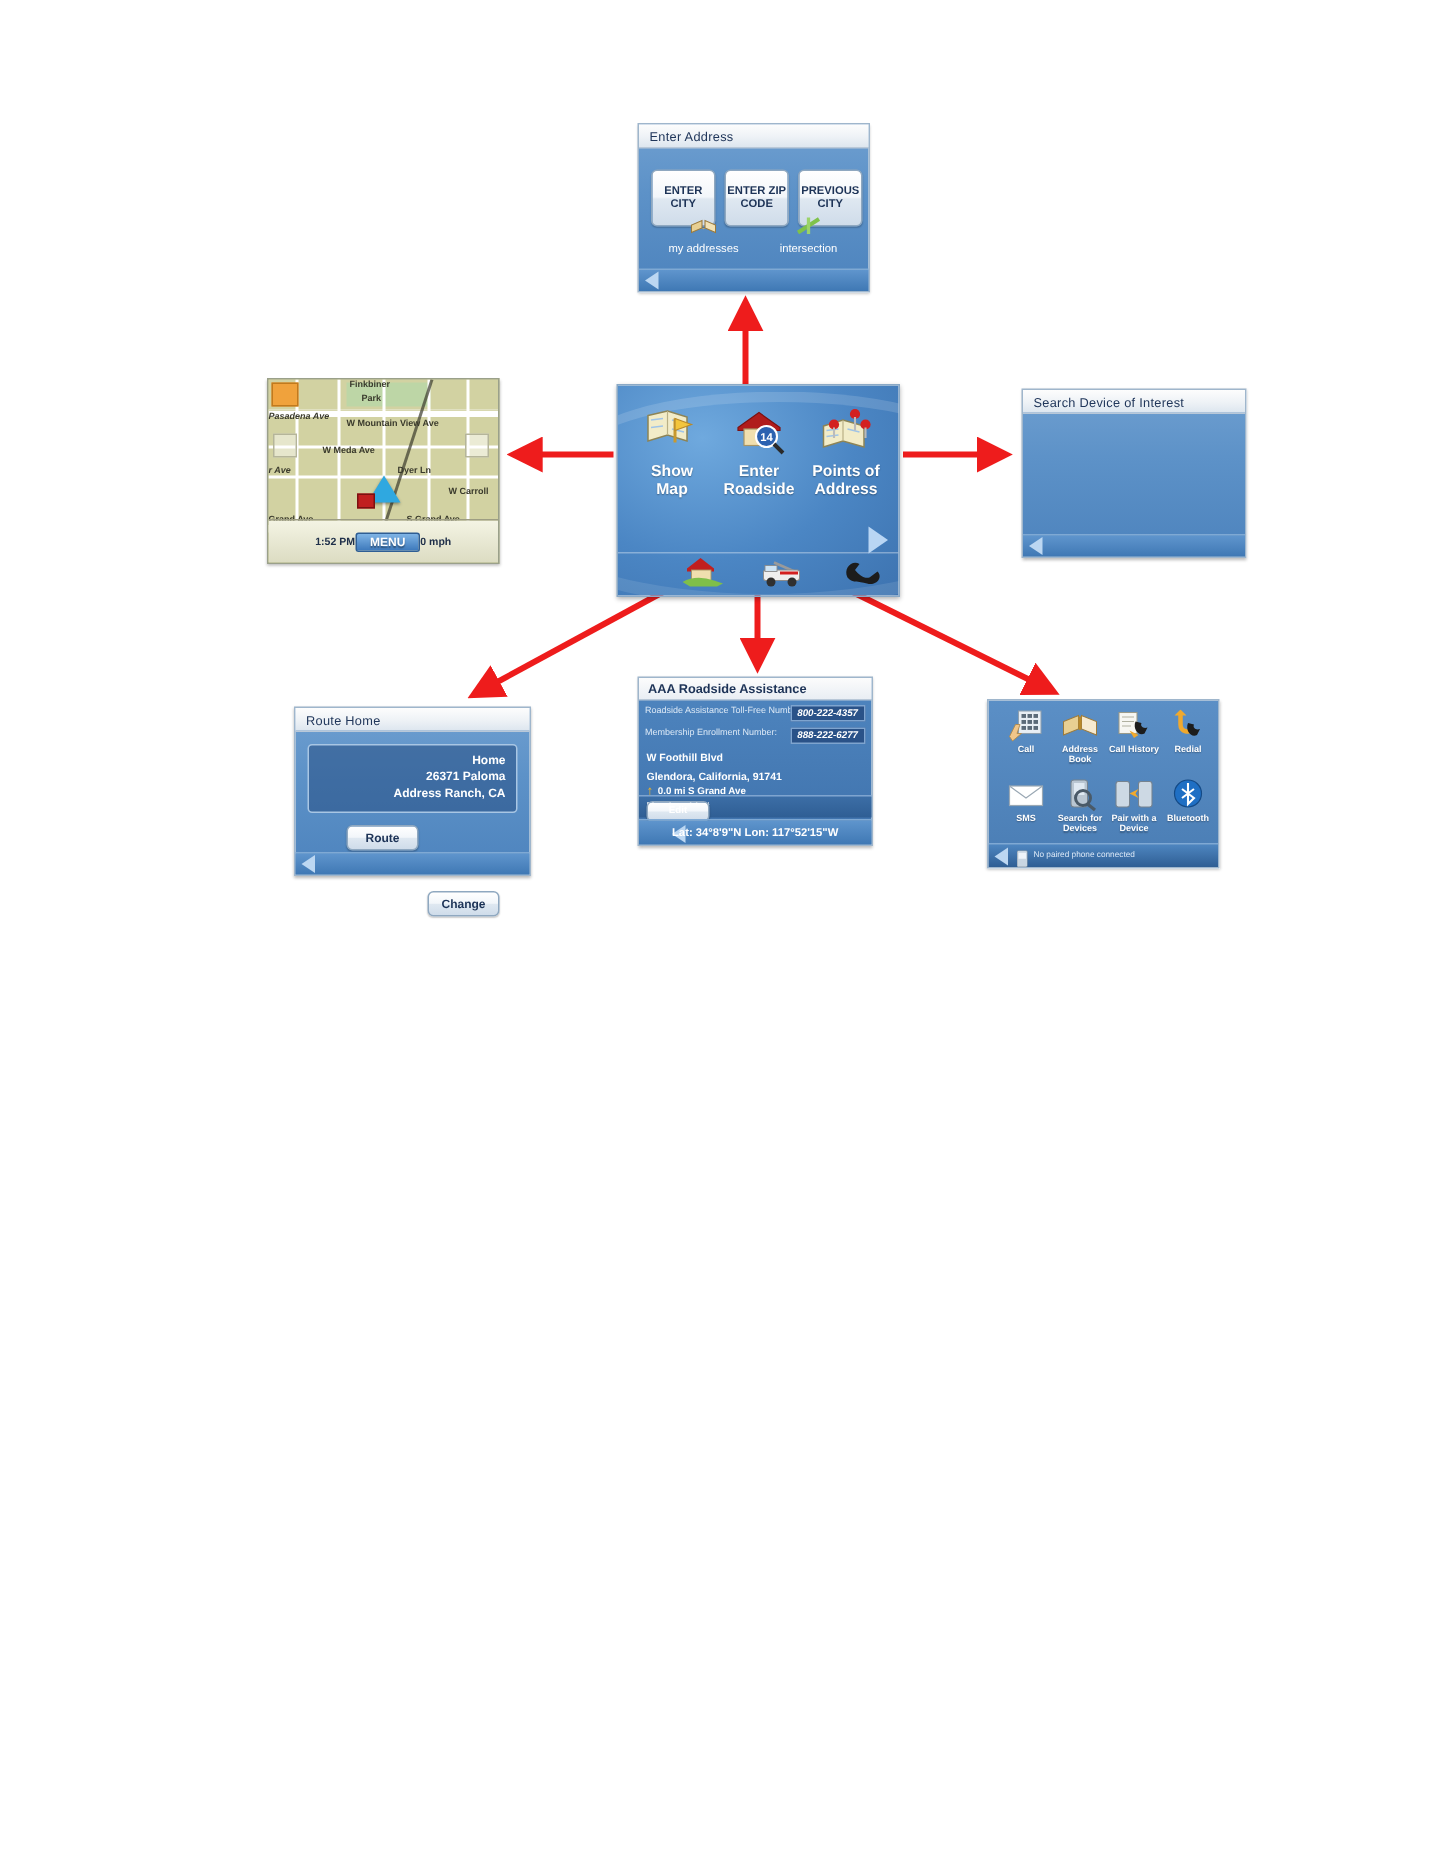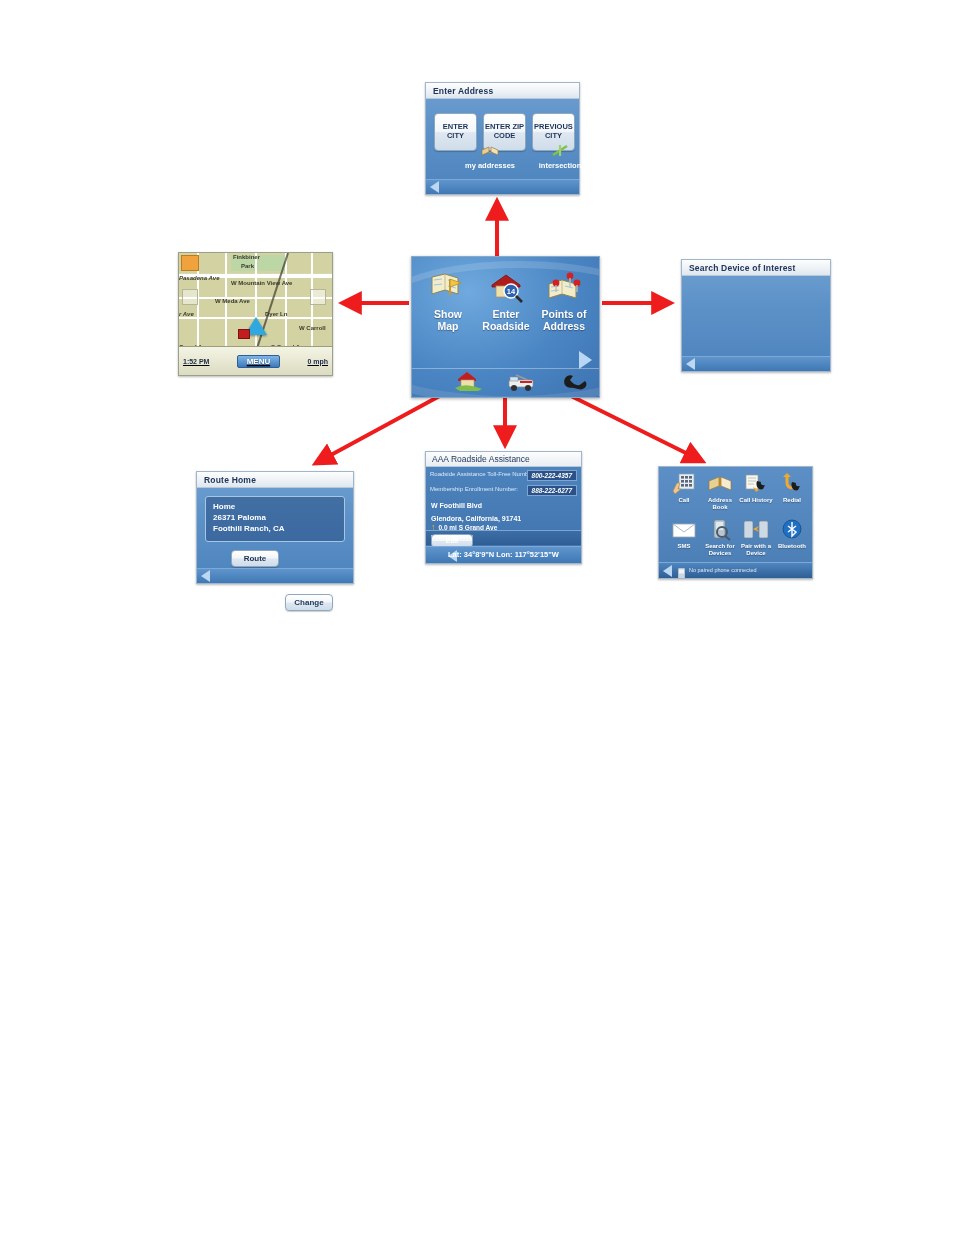--- a/index.html
+++ b/index.html
@@ -5,41 +5,41 @@
 <style>
   html,body{margin:0;padding:0;background:#ffffff;}
   body{width:954px;height:1235px;position:relative;font-family:"Liberation Sans",sans-serif;overflow:hidden;}
 
   .screen{position:absolute;box-sizing:border-box;}
 
   
   .pnd{background:linear-gradient(180deg,#6f9fd0 0%,#5d92c8 40%,#4d83bd 100%);
        border:1px solid #9fb6cc;box-shadow:0 1px 2px rgba(0,0,0,.28);}
   .pnd-title{background:linear-gradient(180deg,#fdfdfd 0%,#eef2f6 55%,#dde6ef 100%);
-       color:#20365a;font-size:8.5px;font-weight:bold;padding:3px 6px 2px 7px;
+       color:#20365a;font-size:8.5px;font-weight:normal;padding:3px 6px 2px 7px;
        letter-spacing:.2px;border-bottom:1px solid #b9c8d8;}
   .pnd-body{position:relative;width:100%;}
   .pnd-foot{position:absolute;left:0;bottom:0;width:100%;height:14px;
        background:linear-gradient(180deg,#5f95cd 0%,#3f78b4 100%);
        border-top:1px solid #7fa9d4;}
   .backarrow{position:absolute;left:4px;bottom:1px;width:0;height:0;
        border-top:6px solid transparent;border-bottom:6px solid transparent;
        border-right:9px solid #bcd7f2;}
 
   .btn3d{background:linear-gradient(180deg,#ffffff 0%,#f2f6fa 48%,#dfe8f1 52%,#cfdcea 100%);
        border:1px solid #8fa8c0;border-radius:4px;color:#1d3357;font-weight:bold;
        text-align:center;display:flex;align-items:center;justify-content:center;
        box-shadow:0 1px 1px rgba(0,0,0,.2);line-height:1.15;}
 
   
   #enter-address{left:425px;top:82px;width:155px;height:113px;}
   #enter-address .pnd-body{height:95px;}
   .ea-btn{position:absolute;width:41px;height:36px;top:14px;font-size:7.5px;}
-  .ea-sub{position:absolute;top:62px;font-size:7.5px;color:#ffffff;font-weight:bold;
-       text-align:center;width:66px;margin-left:21px;}
+  .ea-sub{position:absolute;top:62px;font-size:7.5px;color:#ffffff;font-weight:normal;
+       text-align:center;width:66px;}
   .ea-ico{position:absolute;top:-18px;left:50%;transform:translateX(-50%);
        width:20px;height:16px;}
 
   
   #main-menu{left:411px;top:256px;width:189px;height:142px;
        background:radial-gradient(ellipse at 30% 25%,#6fa9de 0%,#4b86c4 55%,#3d73b0 100%);
        border:1px solid #8aa9c6;box-shadow:0 1px 3px rgba(0,0,0,.3);overflow:hidden;}
   #main-menu .swoosh{position:absolute;left:-30px;top:4px;width:260px;height:70px;
        border:7px solid rgba(255,255,255,.14);border-radius:50%;border-bottom-color:transparent;}
   #main-menu .swoosh2{position:absolute;left:-60px;top:40px;width:300px;height:90px;
@@ -58,51 +58,51 @@
   #map-screen{left:178px;top:252px;width:155px;height:124px;background:#cfcf9e;
        border:1px solid #9aa08a;box-shadow:0 1px 2px rgba(0,0,0,.28);overflow:hidden;}
   .map-bg{position:absolute;inset:0;background:#d2d2a2;}
   .road{position:absolute;background:#ffffff;}
   .road-maj{position:absolute;background:#ffffff;border-top:1px solid #d8d8b0;}
   .park{position:absolute;background:#bdd6a6;}
   .mlabel{position:absolute;font-size:6px;color:#3a3a2c;font-weight:bold;white-space:nowrap;}
   .mlabel.it{font-style:italic;}
   .map-bar{position:absolute;left:0;bottom:0;width:100%;height:17px;
        background:linear-gradient(180deg,#f4f4e4 0%,#dcdcc2 100%);border-top:1px solid #9d9d82;
-       display:flex;align-items:center;justify-content:space-between;padding:14px 4px;box-sizing:border-box;text-decoration:underline;}
+       display:flex;align-items:center;justify-content:center;padding:14px 4px;box-sizing:border-box;}
   .map-time{font-size:7px;color:#20304a;font-weight:bold;}
   .map-menu-btn{background:linear-gradient(180deg,#7fb4e6 0%,#3d79bb 100%);
        color:#fff;font-size:8px;font-weight:bold;padding:1px 9px;border:1px solid #2f5e94;
        border-radius:2px;text-shadow:0 1px 1px rgba(0,0,0,.4);}
   .map-speed{font-size:7px;color:#20304a;font-weight:bold;}
   .car-arrow{position:absolute;left:50%;top:60%;transform:translate(-50%,-50%);
        width:0;height:0;border-left:11px solid transparent;border-right:11px solid transparent;
        border-bottom:18px solid #2fa8e0;filter:drop-shadow(0 1px 1px rgba(0,0,0,.4));}
 
   
   #poi-screen{left:681px;top:259px;width:150px;height:113px;}
   #poi-screen .pnd-body{height:95px;}
   .poi-btn{position:absolute;top:22px;width:56px;height:30px;font-size:8px;
        text-align:left;justify-content:flex-start;padding-left:5px;}
 
   
   #route-home{left:196px;top:471px;width:158px;height:113px;}
   #route-home .pnd-body{height:95px;}
   .rh-panel{position:absolute;left:8px;top:8px;width:140px;height:46px;
        background:rgba(38,78,132,.55);border:1px solid #a8c6e4;border-radius:3px;
-       padding:5px 7px;box-sizing:border-box;}
+       padding:5px 7px;box-sizing:border-box;text-align:right;}
   .rh-line{color:#ffffff;font-size:8px;font-weight:bold;line-height:1.35;}
   .rh-btn{position:absolute;top:62px;width:46px;height:15px;font-size:8px;}
 
   
   #aaa-screen{left:425px;top:451px;width:157px;height:113px;
        background:linear-gradient(180deg,#4f86c0 0%,#3f72ac 100%);
        border:1px solid #9fb6cc;box-shadow:0 1px 2px rgba(0,0,0,.28);}
   .aaa-title{background:linear-gradient(180deg,#fcfcfc 0%,#e9eef4 100%);color:#1d3357;
-       font-size:8.5px;font-weight:normal;padding:2px 6px;border-bottom:1px solid #b9c8d8;}
+       font-size:8.5px;font-weight:bold;padding:2px 6px;border-bottom:1px solid #b9c8d8;}
   .aaa-row{position:relative;margin:3px 4px 0 4px;height:12px;}
   .aaa-lbl{position:absolute;left:0;top:1px;font-size:6px;color:#dbe8f6;}
   .aaa-val{position:absolute;right:0;top:0;background:#2a5288;border:1px solid #7ea4cf;
        color:#ffffff;font-size:6.5px;font-weight:bold;font-style:italic;padding:1px 4px;}
   .aaa-addr{margin:4px 0 0 5px;color:#ffffff;font-size:7px;font-weight:bold;line-height:1.3;}
   .aaa-dist{margin-left:5px;color:#ffffff;font-size:6.5px;font-weight:bold;line-height:1.45;
        display:flex;align-items:center;}
   .aaa-ar{color:#f2b323;margin-right:3px;font-size:9px;line-height:1;}
   .aaa-mem{position:absolute;left:0;bottom:18px;width:100%;height:14px;
        background:linear-gradient(180deg,#3c6ea6 0%,#2f5e94 100%);border-top:1px solid #7ea4cf;}
@@ -316,21 +316,21 @@
     <span class="backarrow"></span>
   </div>
 </div>
 
 <div class="screen pnd" id="route-home">
   <div class="pnd-title">Route Home</div>
   <div class="pnd-body">
     <div class="rh-panel">
       <div class="rh-line">Home</div>
       <div class="rh-line">26371 Paloma</div>
-      <div class="rh-line">Foothill Ranch, CA</div>
+      <div class="rh-line">Address Ranch, CA</div>
     </div>
     <div class="btn3d rh-btn" style="left:34px;">
       <span>Route</span>
     </div>
     <div class="btn3d rh-btn" style="left:88px;margin-top:44px;">
       <span>Change</span>
     </div>
   </div>
   <div class="pnd-foot">
     <span class="backarrow"></span>

